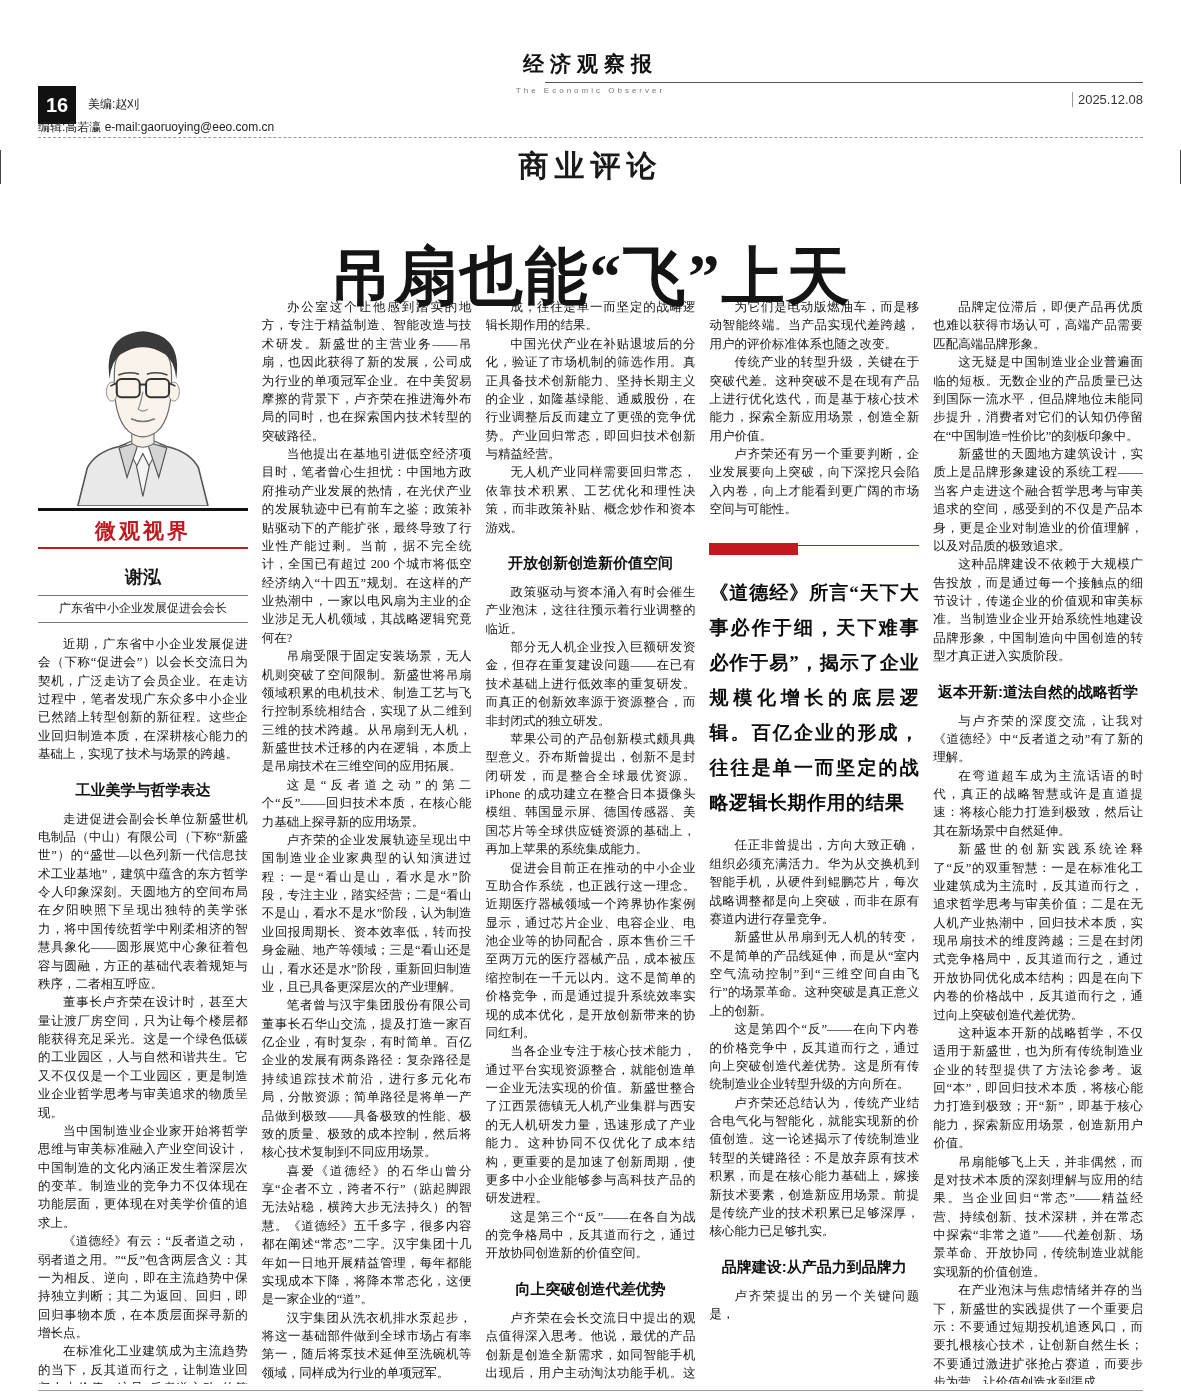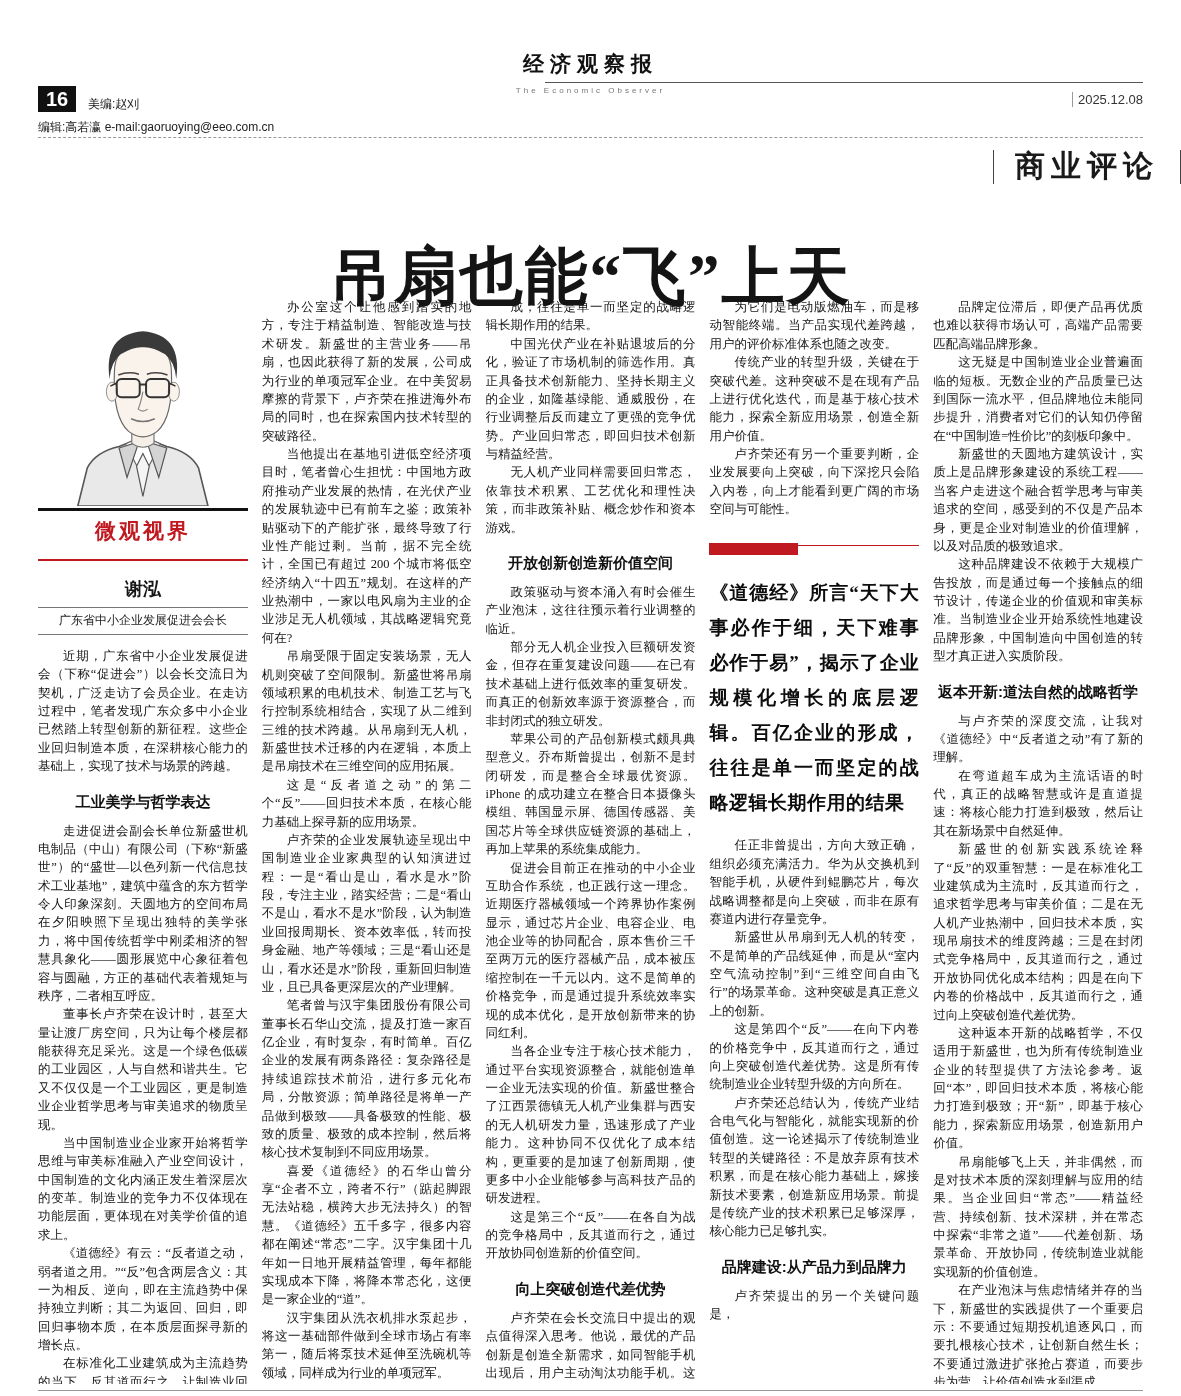--- a/index.html
+++ b/index.html
@@ -15,53 +15,53 @@
   }
   
   .masthead { position:absolute; top:50px; left:0; right:0; text-align:center;
     font-size:21px; font-weight:bold; letter-spacing:6px; color:#111; }
   .masthead-sub { position:absolute; top:86px; left:0; right:0; text-align:center;
     font-size:8px; color:#777; letter-spacing:3px; font-family:"Liberation Sans",sans-serif; }
   .rule-solid { position:absolute; top:82px; left:545px; right:38px; border-top:1px solid #555; }
   .date { position:absolute; top:92px; right:38px; font-size:13px; color:#333;
     border-left:1px solid #999; padding-left:5px; font-family:"Liberation Sans",sans-serif; }
   .pagenum-box { position:absolute; top:86px; left:38px; background:#111; color:#fff;
-    font: bold 20px/26px "Liberation Sans",sans-serif; padding:0 8px; }
+    font: bold 20px/26px "Liberation Sans",sans-serif; padding:6px 8px; }
   .art-editor { position:absolute; top:96px; left:88px; font-size:12px; color:#222;
     font-family:"Liberation Sans",sans-serif; }
   .editor-line { position:absolute; top:119px; left:38px; font-size:12px; color:#222;
     font-family:"Liberation Sans",sans-serif; }
   .dashed-rule-top { position:absolute; top:137px; left:38px; right:38px; border-top:1px dashed #999; }
   .corporation-wrap { position:absolute; top:86px; left:0; right:0; text-align:center; z-index:2; }
   .corporation { display:inline-block; background:#fff; padding:0 14px;
     font-size:46px; line-height:52px; color:#8f8f8f; letter-spacing:0; }
   .cap-letter { display:inline-block; padding:0 7px; border-right:1px solid #c8c8c8; }
   .cap-letter:last-child { border-right:none; }
   .section-cn-row { position:absolute; top:146px; left:0; right:0;
-    display:flex; justify-content:flex-end; align-items:center; gap:21px; }
+    display:flex; justify-content:space-between; align-items:center; gap:21px; }
   .vbar { width:1px; height:34px; background:#444; }
   .section-cn { font-size:30px; font-weight:bold; letter-spacing:6px; color:#1a1a1a; }
   
   .headline { position:absolute; top:192px; left:0; right:0; text-align:center;
     font-size:63px; font-weight:900; letter-spacing:2px; color:#141414; }
   
   .body-columns { position:absolute; top:298px; left:38px; right:38px; bottom:12px;
     display:flex; gap:14px; }
   .column { flex:1 1 0; overflow:hidden; font-size:12.5px; line-height:1.47;
     text-align:justify; color:#161616; }
   .para { margin:0; text-indent:2em; }
   .subhead { margin:15px 0 9px; text-align:center; text-indent:0;
     font-family:"Liberation Sans","DejaVu Sans",sans-serif;
     font-size:15px; font-weight:bold; color:#111; }
   
   .portrait { width:100%; height:208px; overflow:hidden; }
   .portrait svg { width:100%; height:100%; }
   .rule-black { border-top:3px solid #111; margin-top:2px; }
   .col-label { text-align:center; font-family:"Liberation Sans",sans-serif;
-    font-size:21px; font-weight:bold; color:#c01920; padding:5px 0 12px; letter-spacing:3px; }
+    font-size:21px; font-weight:bold; color:#c01920; padding:5px 0 0; letter-spacing:3px; }
   .rule-red { border-top:2px solid #c01920; }
   .author-name { text-align:center; font-size:18px; font-weight:bold; padding:15px 0 5px;
     font-family:"Liberation Sans",sans-serif; }
   .rule-thin { border-top:1px solid #777; }
   .author-title { text-align:center; font-size:12px; padding:4px 0;
     font-family:"Liberation Sans",sans-serif; color:#222; }
   .author-gap { height:12px; }
   
   .pull-quote { margin:24px 0 16px; }
   .pq-rule { position:relative; height:12px; margin-bottom:20px; }

